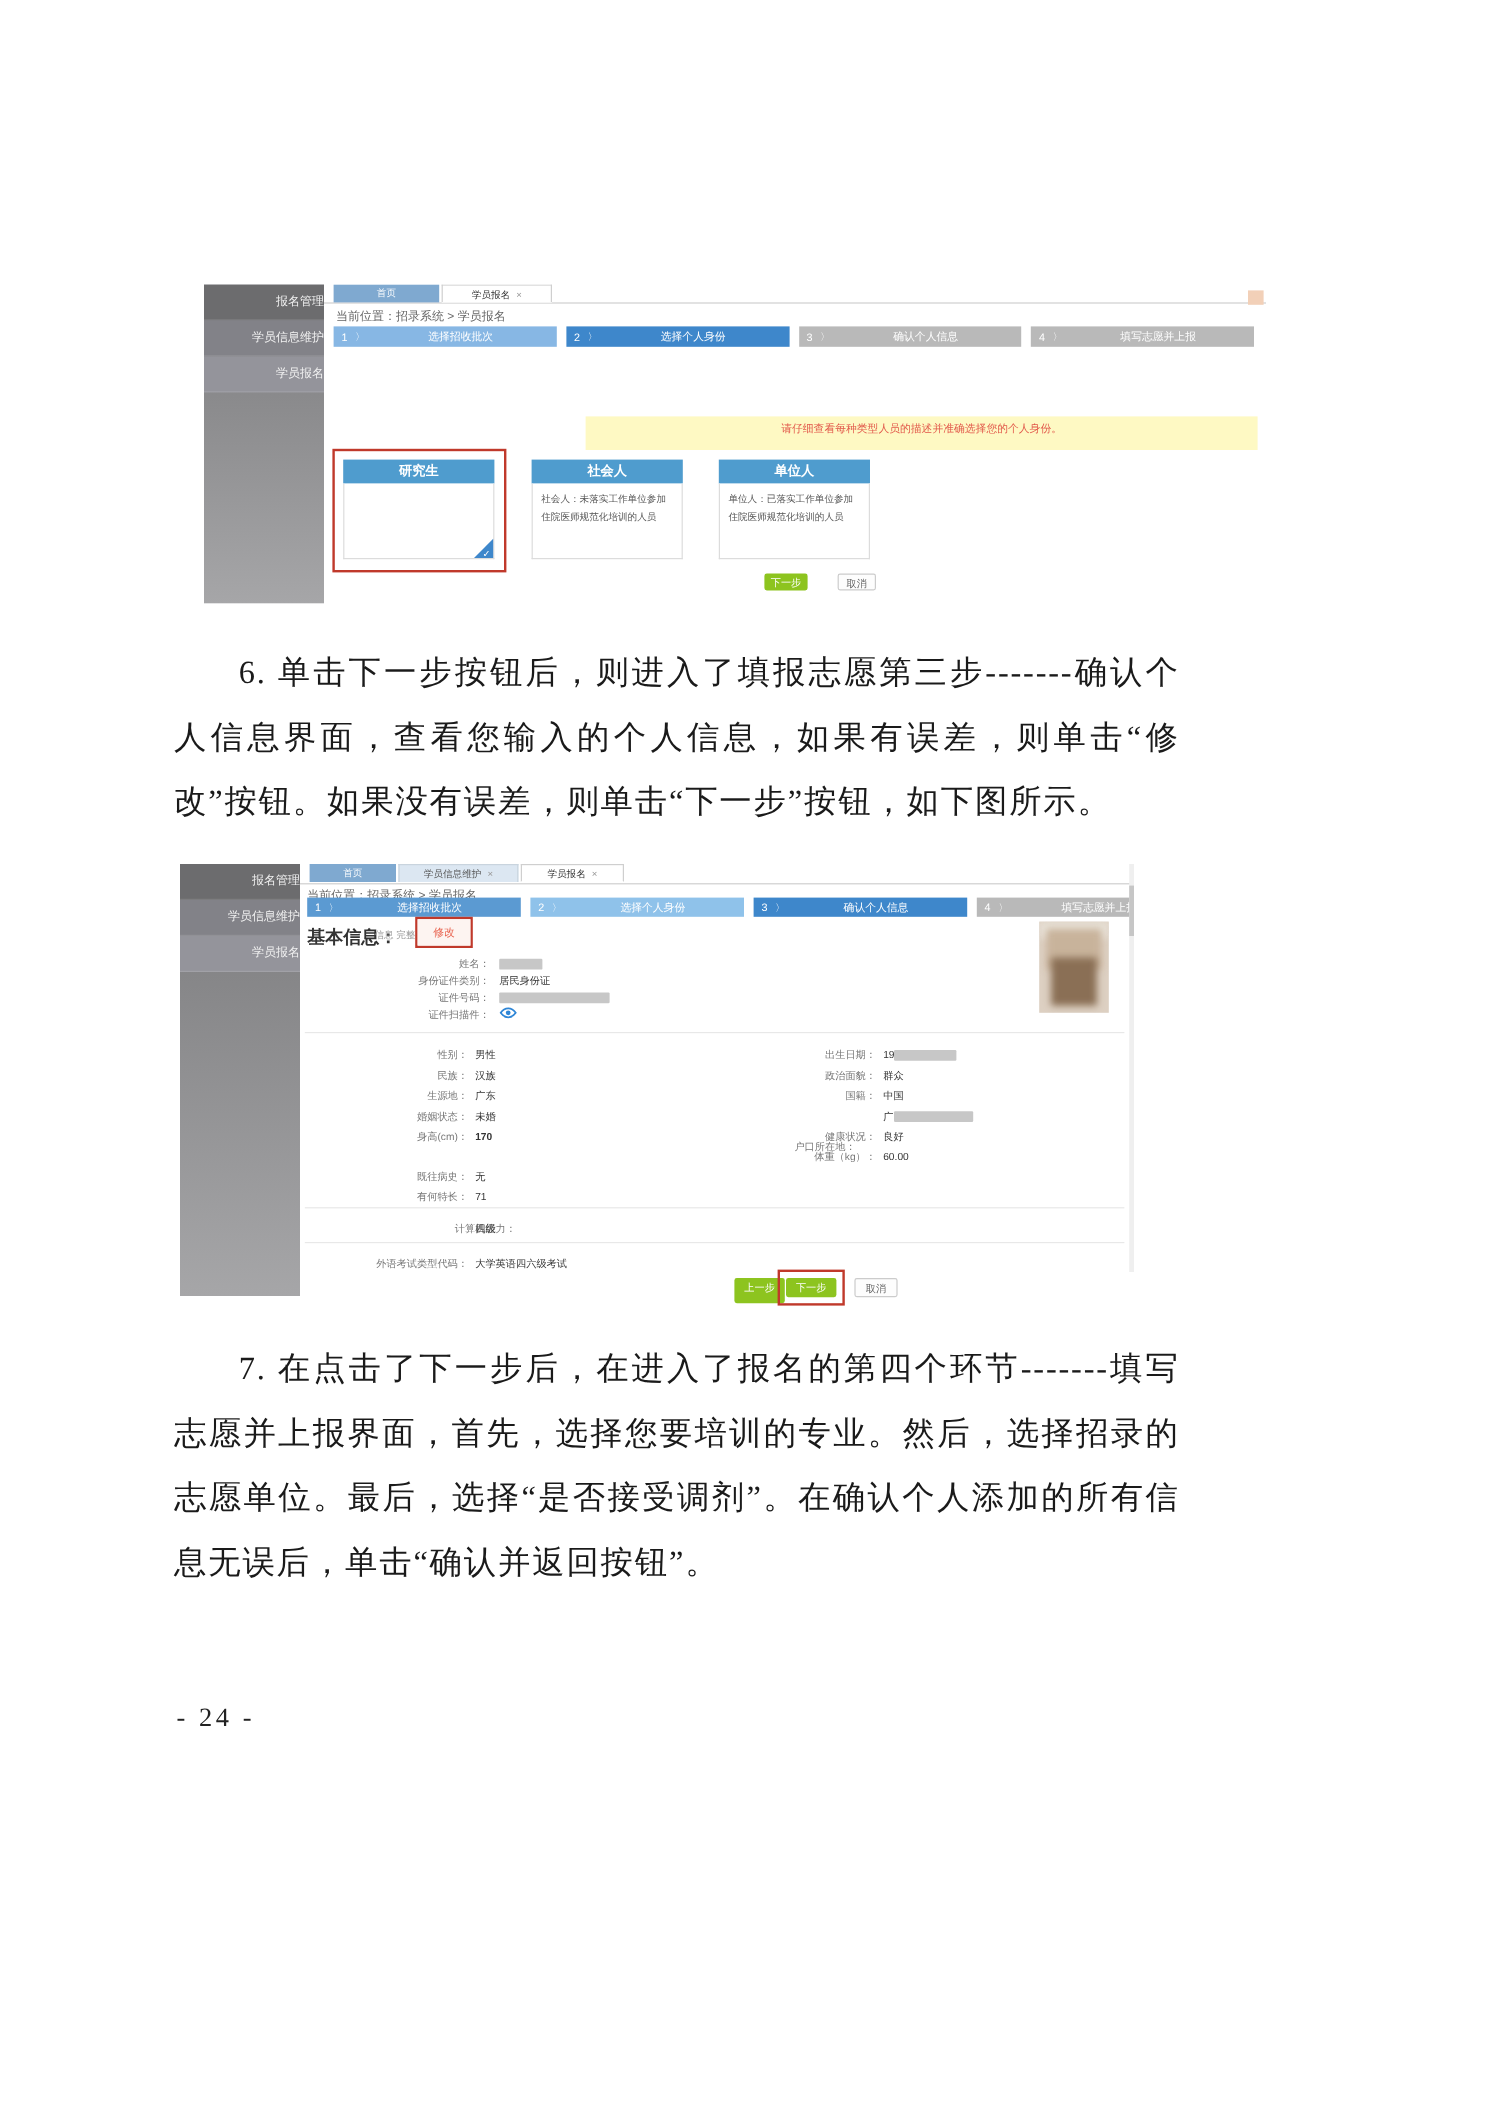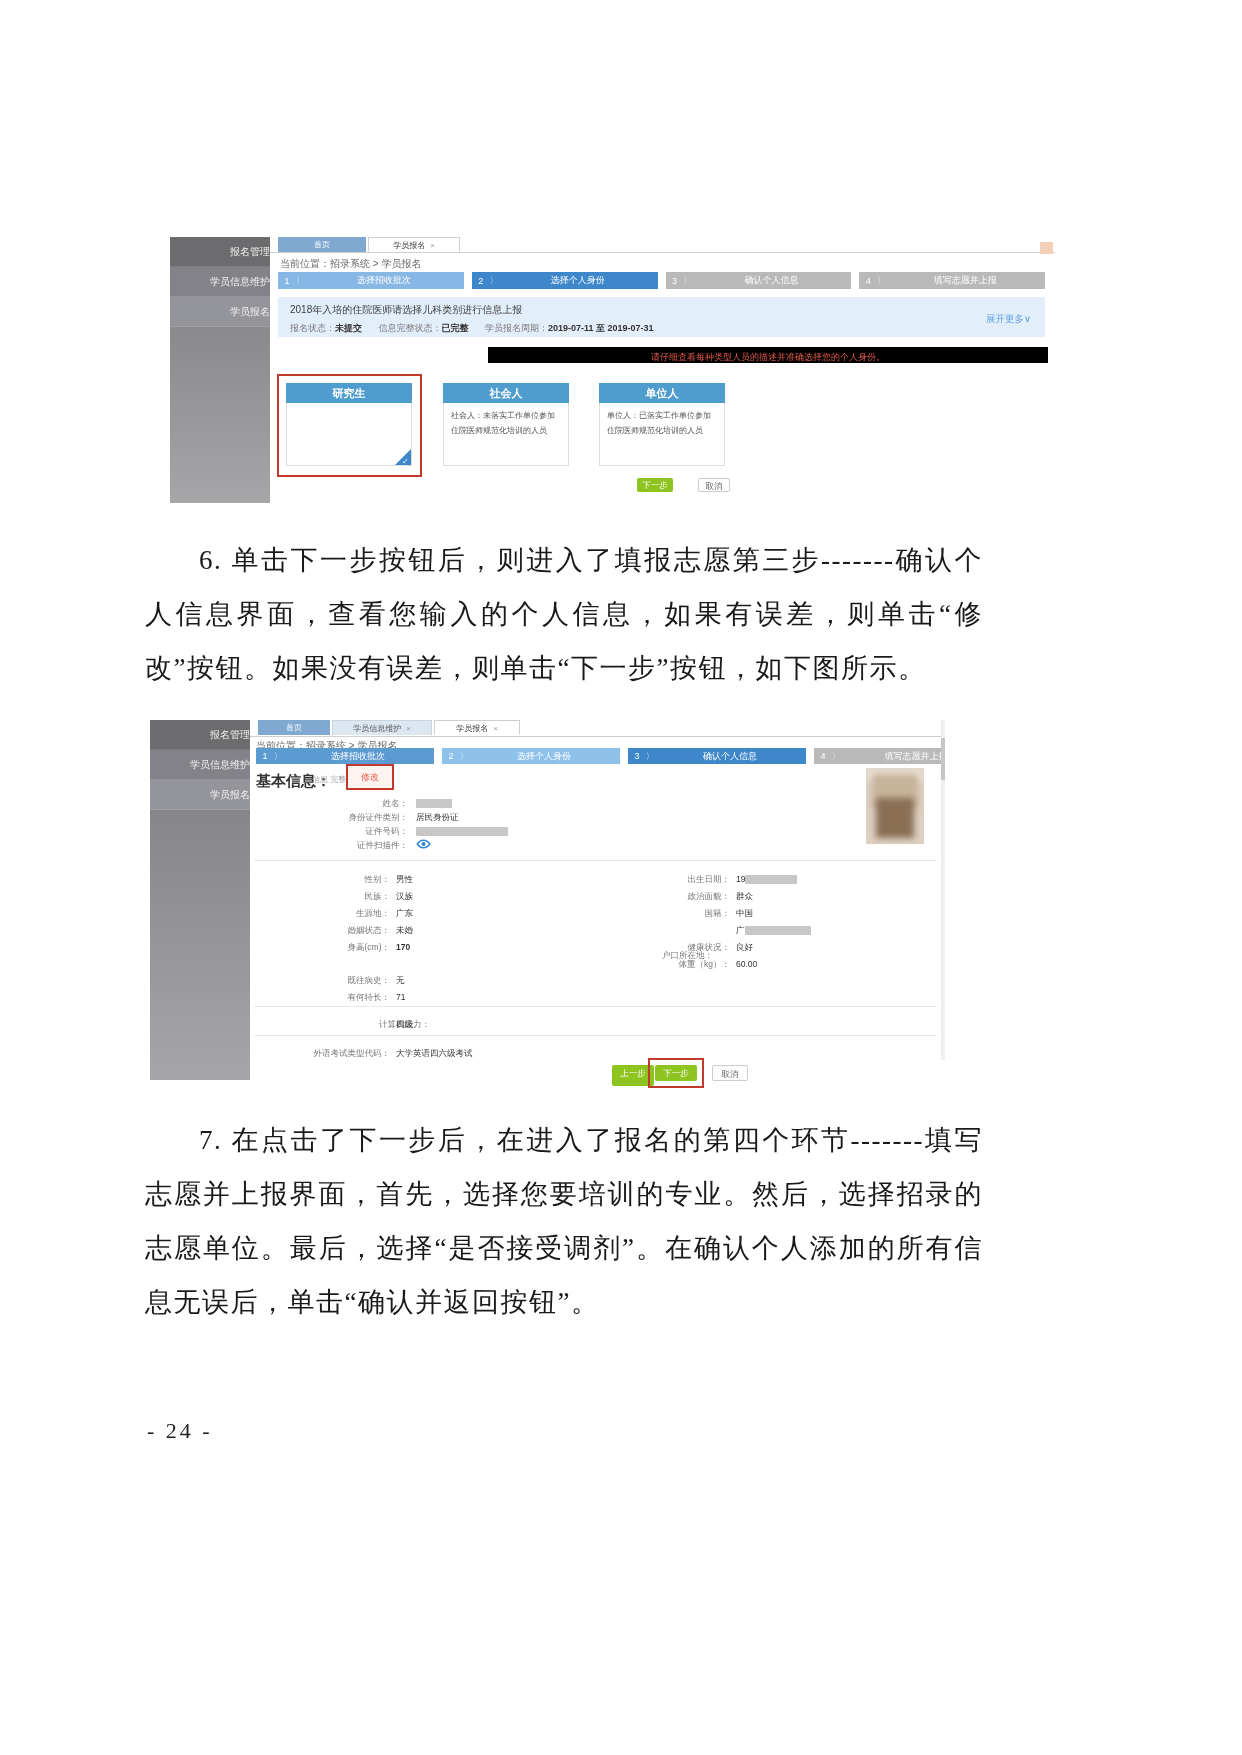--- a/index.html
+++ b/index.html
@@ -51,22 +51,22 @@
   .redact{display:inline-block;background:#c7c7c7;border-radius:1px;vertical-align:middle;}
   
   .shot1{left:170px;top:237px;width:885px;height:266px;}
   .shot1 .sb{top:0;height:266px;}
   .shot1 .tabbar{top:0;height:15px;}
   .s1-info{position:absolute;left:108px;right:10px;top:60px;height:40px;background:#e3eefb;box-sizing:border-box;padding:6px 12px;}
   .s1-info .title{font-size:10px;color:#3c3c3c;}
   .s1-info .stat{margin-top:5px;font-size:9px;color:#777;}
   .s1-info .stat b{color:#333;margin-right:14px;font-weight:bold;}
   .s1-expand{position:absolute;right:14px;top:16px;font-size:9.5px;color:#5a9fe0;}
-  .s1-notice{position:absolute;left:318px;width:560px;top:110px;height:16px;line-height:20px;
-             background:#000000;color:#e2594b;font-size:9px;text-align:center;}
+  .s1-notice{position:absolute;left:318px;width:560px;top:110px;height:28px;line-height:20px;
+             background:#fef9c3;color:#e2594b;font-size:9px;text-align:center;}
   .card{position:absolute;top:146px;width:126px;height:84px;}
   .card .hd{height:20px;line-height:20px;background:#4f9cce;color:#fff;font-size:11px;
             font-weight:bold;text-align:center;}
   .card .bd{position:relative;height:63px;background:#fff;border:1px solid #dcdcdc;border-top:none;
             font-size:8px;color:#555;padding:5px 7px;box-sizing:border-box;line-height:1.9;}
   .corner-check{position:absolute;right:0;bottom:0;width:0;height:0;
                 border-left:16px solid transparent;border-bottom:16px solid #3e87cb;}
   .corner-check span{position:absolute;left:-9px;top:5px;color:#fff;font-size:8px;}
   .artifact{position:absolute;left:870px;top:5px;width:13px;height:12px;background:#f2d0b8;}
   
@@ -123,29 +123,20 @@
         <span class="num">3</span>
           <span class="chev">〉</span>
           <span class="lab">确认个人信息</span>
       </div>
       <div class="step st-g" style="flex:1">
         <span class="num">4</span>
           <span class="chev">〉</span>
           <span class="lab">填写志愿并上报</span>
       </div>
     </div>
-    <div class="s1-info">
-      <div class="title">2018年入培的住院医师请选择儿科类别进行信息上报</div>
-      <div class="stat">
-        <span>报名状态：</span><b>未提交</b>
-        <span>信息完整状态：</span><b>已完整</b>
-        <span>学员报名周期：</span><b>2019-07-11 至 2019-07-31</b>
-      </div>
-      <span class="s1-expand">展开更多∨</span>
-    </div>
     <div class="s1-notice">请仔细查看每种类型人员的描述并准确选择您的个人身份。</div>
 
     <div class="card" style="left:116px;">
       <div class="hd">研究生</div>
       <div class="bd">
         <span></span>
         <div class="corner-check">
             <span>✓</span>
           </div>
       </div>

